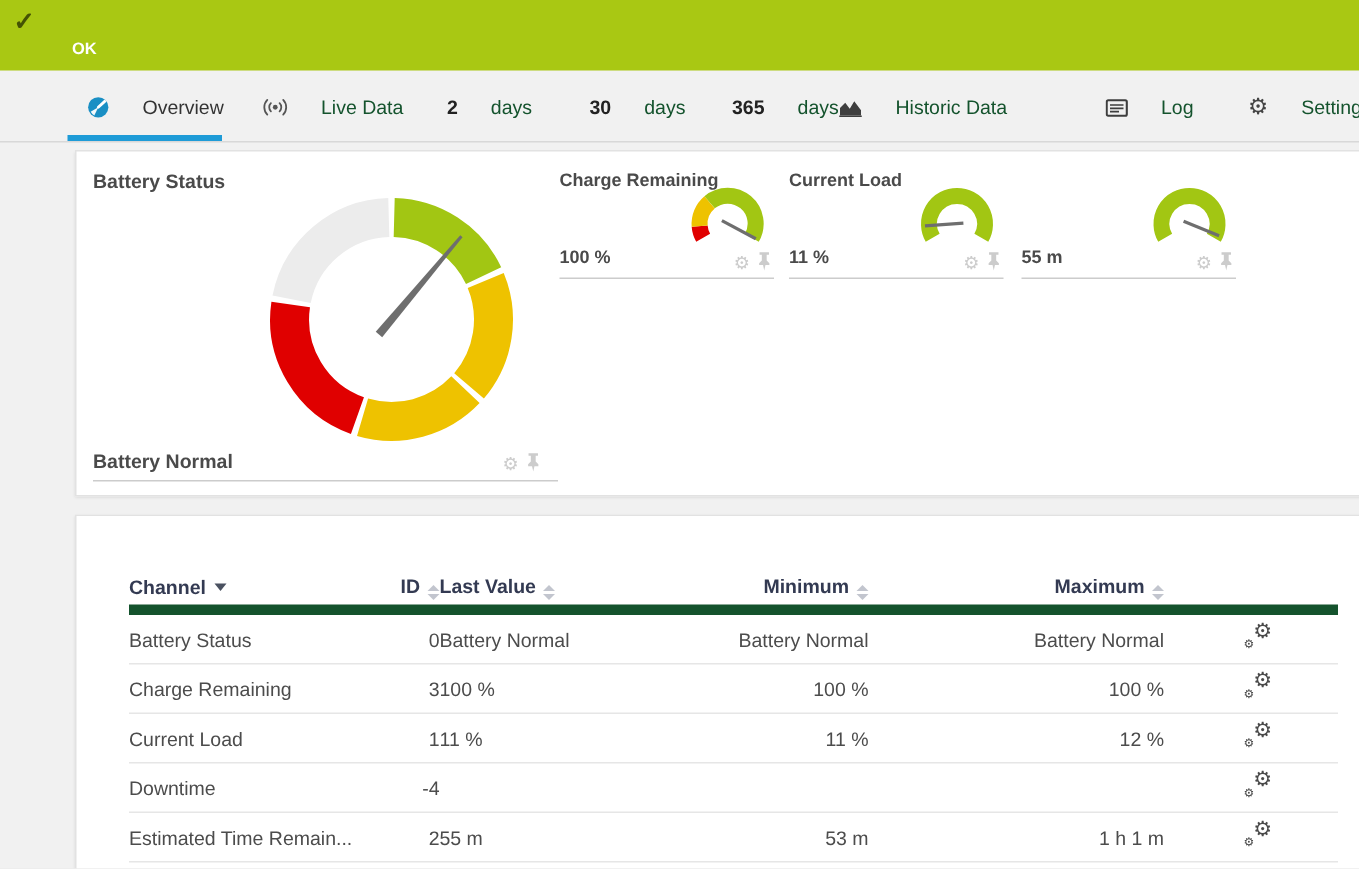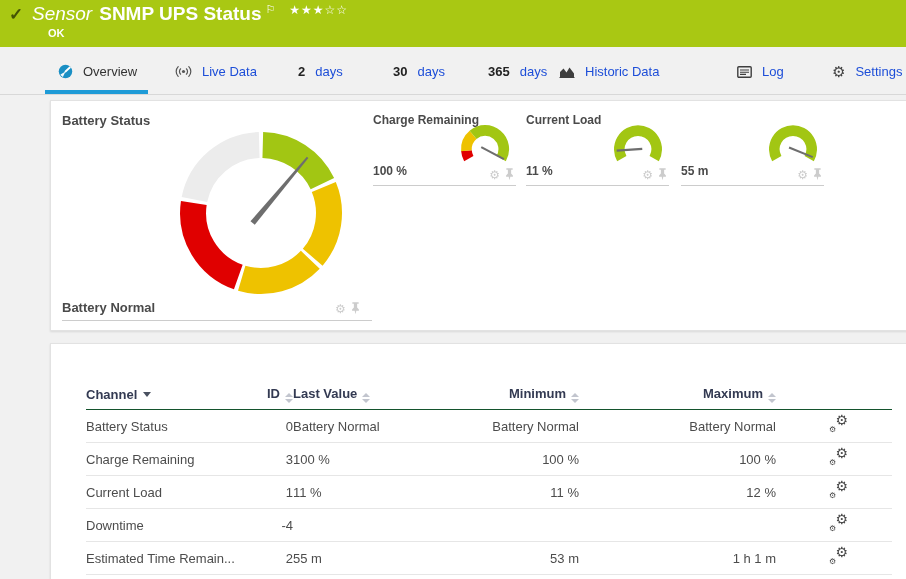--- a/index.html
+++ b/index.html
@@ -12,23 +12,23 @@
   .topbar { position:absolute; left:0; top:0; width:906px; height:47px; background:#a9c813; color:#fff; }
   .topbar .check { position:absolute; left:9px; top:4px; font-size:17px; font-weight:bold; color:rgba(40,50,0,.78); }
   .title-row { position:absolute; left:32px; top:3px; display:flex; align-items:baseline; white-space:nowrap; }
   .kind { font-style:italic; font-size:19px; }
   .sensor-title { font-weight:bold; font-size:19px; margin-left:7px; }
   .flag { font-size:11px; margin-left:4px; position:relative; top:-7px; }
   .stars { font-size:12px; letter-spacing:1px; margin-left:14px; position:relative; top:-6px; cursor:pointer; }
   .okline { position:absolute; left:48px; top:27px; font-size:11px; font-weight:bold; }
   
   .tabs { position:absolute; left:0; top:47px; width:906px; height:48px; border-bottom:1px solid #d8d8d8; font-size:13px; color:#555; }
-  .tab { position:absolute; top:17px; white-space:nowrap; cursor:pointer; display:flex; align-items:center; gap:10px; }
+  .tab { position:absolute; top:17px; white-space:nowrap; cursor:pointer; display:flex; align-items:center; gap:22px; }
   .tab .num { font-weight:bold; color:#222; }
-  .tab .lbl { color:#1d4ed8; }
+  .tab .lbl { color:#14532d; }
   .tab.active .lbl { color:#333; }
   .tab-underline { position:absolute; left:45px; bottom:0; width:103px; height:4px; background:#1e9bd7; }
   .ticon { display:inline-block; line-height:0; }
   .gearglyph { font-size:15px; color:#444; line-height:1; }
   
   .panel { position:absolute; background:#fff; border:1px solid #e2e2e2; box-shadow:0 1px 2px rgba(0,0,0,.10);margin-left:25px; }
   .panel1 { left:25px; top:100px; width:876px; height:231px; }
   .panel2 { left:25px; top:343px; width:876px; height:250px; }
   .gtitle { position:absolute; font-size:13px; font-weight:bold; color:#4a4a4a; white-space:nowrap; }
   .primary-title { left:11px; top:12px; }
@@ -44,47 +44,41 @@
   .mini .mval { position:absolute; left:0; bottom:7px; font-size:12px; font-weight:bold; color:#4a4a4a; }
   .mini svg.mgauge { position:absolute; right:-1px; top:4px; }
   .mini .gp { right:2px; bottom:4px; }
   .mini1 { left:322px; } .mini2 { left:475px; } .mini3 { left:630px; }
   
   .tbl { position:absolute; left:35px; top:36px; width:806px; font-size:13px; }
   .trow, .thead {
     display:grid; grid-template-columns:172px 35px 130px 156px 197px 1fr;
     align-items:center; border-bottom:1px solid #e6e6e6;
   }
-  .thead { height:30px; font-weight:bold; color:#333a52; border-bottom:1px solid #14532d; cursor:pointer; }
+  .thead { height:30px; font-weight:bold; color:#333a52; border-bottom:7px solid #14532d; cursor:pointer; }
   .trow { height:33px; color:#4c4c4c; }
   .c-id, .c-min, .c-max { text-align:right; }
   .c-last { text-align:left; }
   .c-icon { text-align:right; padding-right:44px; }
   .sort { display:inline-flex; flex-direction:column; gap:2px; margin-left:5px; vertical-align:1px; }
   .sort i { display:block; width:0; height:0; border-left:4px solid transparent; border-right:4px solid transparent; }
   .sort .up { border-bottom:4px solid #c2c5ce; }
   .sort .dn { border-top:4px solid #c2c5ce; }
   .caret { display:inline-block; margin-left:6px; width:0; height:0; border-left:4px solid transparent; border-right:4px solid transparent; border-top:5px solid #4a5160; vertical-align:2px; }
   .chgear { position:relative; display:inline-block; width:19px; height:16px; cursor:pointer; }
   .chgear .g1 { position:absolute; right:0; top:-4px; font-size:14px; color:#4a4a4a; line-height:1; }
   .chgear .g2 { position:absolute; left:0; bottom:-1px; font-size:8px; color:#4a4a4a; line-height:1; }
 </style>
 </head>
 <body>
 
 <div class="screen">
 
   <div class="topbar">
     <span class="check">✓</span>
-    <div class="title-row">
-      <span class="kind">Sensor</span>
-      <span class="sensor-title">SNMP UPS Status</span>
-      <span class="flag">⚐</span>
-      <span class="stars"><span>★★★</span><span>☆☆</span></span>
-    </div>
     <div class="okline">OK</div>
   </div>
 
   <div class="tabs">
     <div class="tab active" style="left:58px;">
       <span class="ticon">
         <svg width="15" height="15" viewBox="0 0 16 16">
             <circle cx="8" cy="8" r="7.2" fill="#1a8fc4"></circle>
             <path d="M8 8 L12.6 3.8" stroke="#fff" stroke-width="2" stroke-linecap="round"></path>
             <path d="M5.2 13.8 A7.2 7.2 0 0 1 2.6 11.2 L8 8 Z" fill="#fff" opacity="0.95"></path>

